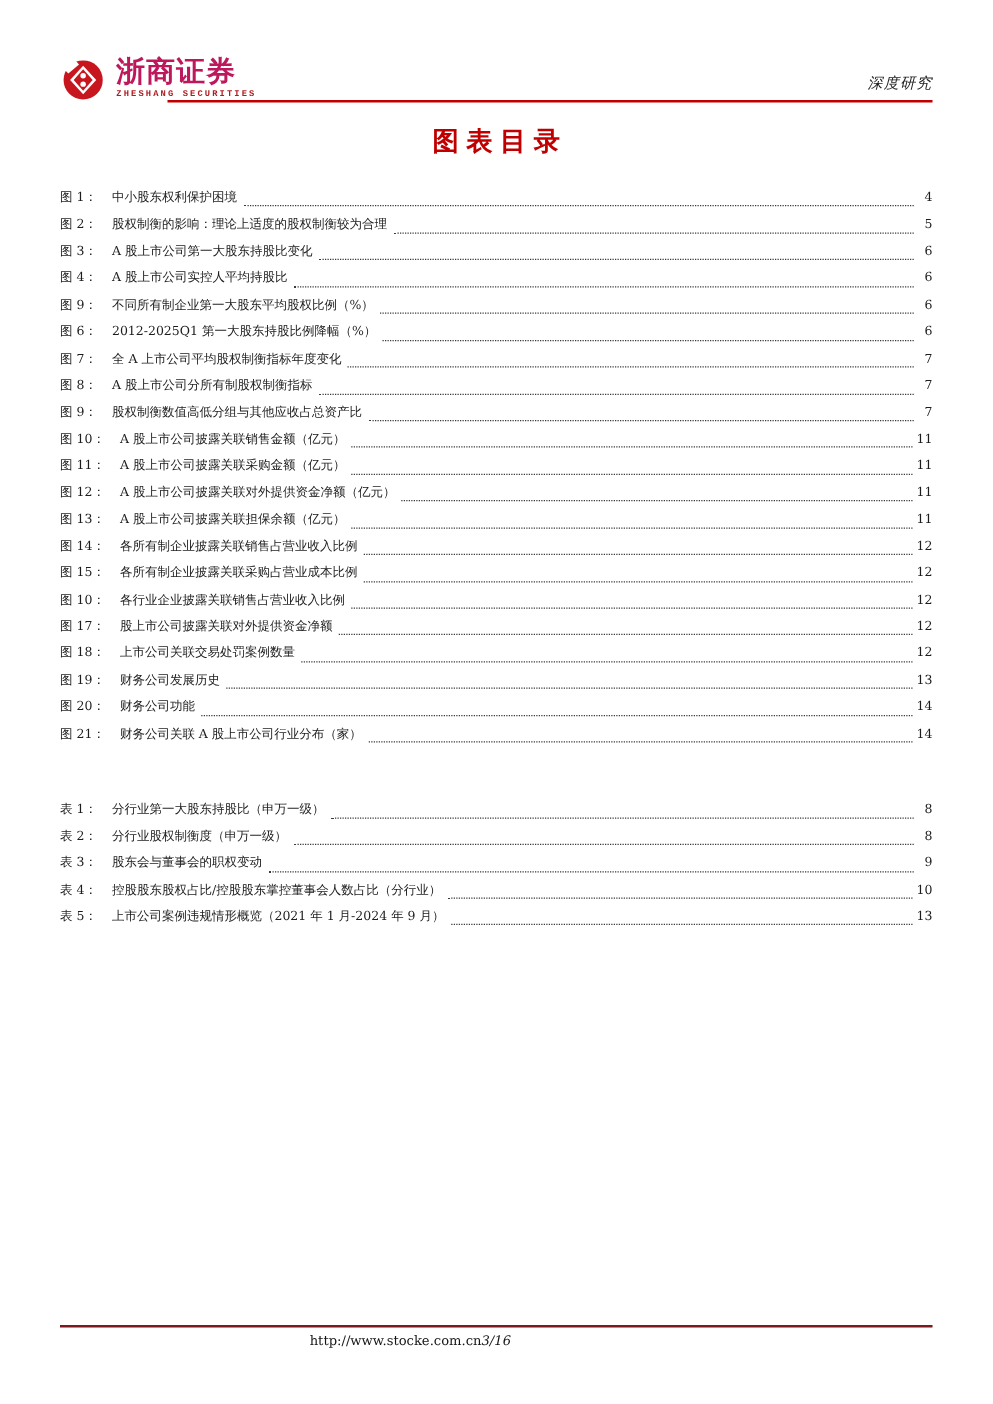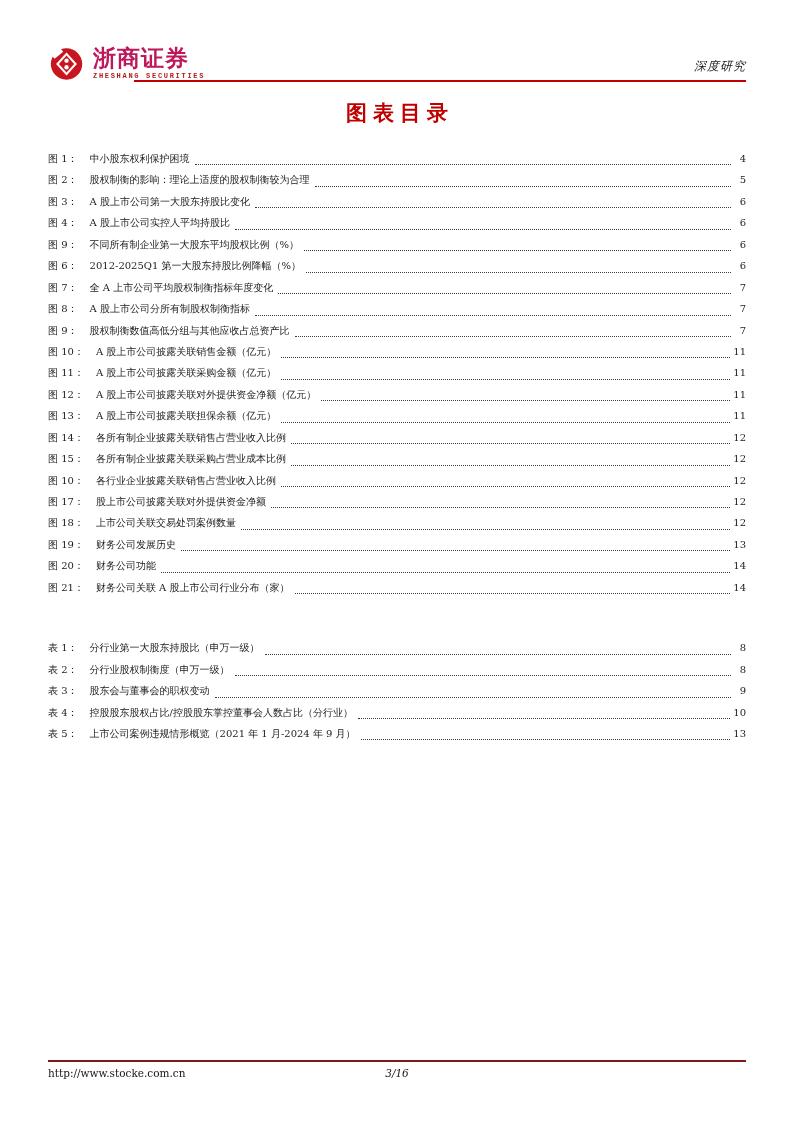--- a/index.html
+++ b/index.html
@@ -111,21 +111,21 @@
     height: 1.6px;
     background: #7d191c;
     margin-bottom: 5px;
   }
   .footer-row {
     display: grid;
     grid-template-columns: 1fr auto 1fr;
     font-size: 10.5px;
     color: #151515;
   }
-  .footer-url { text-align: left; text-decoration: none; color: #151515; }
+  .footer-url { text-align: right; text-decoration: none; color: #151515; }
   .footer-pageno { text-align: center; font-style: italic; }
   .footer-disclaimer { text-align: right; letter-spacing: 0.5px; }
 </style>
 </head>
 <body>
 
 <div class="page">
 
   <div class="header">
     <div class="brand">

